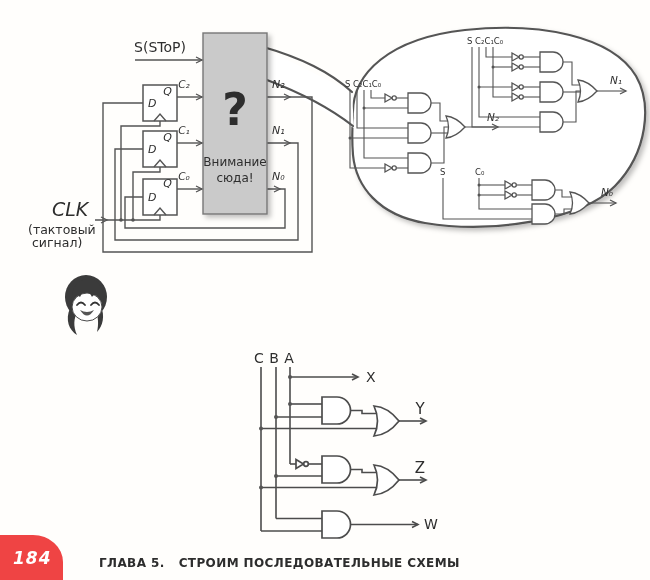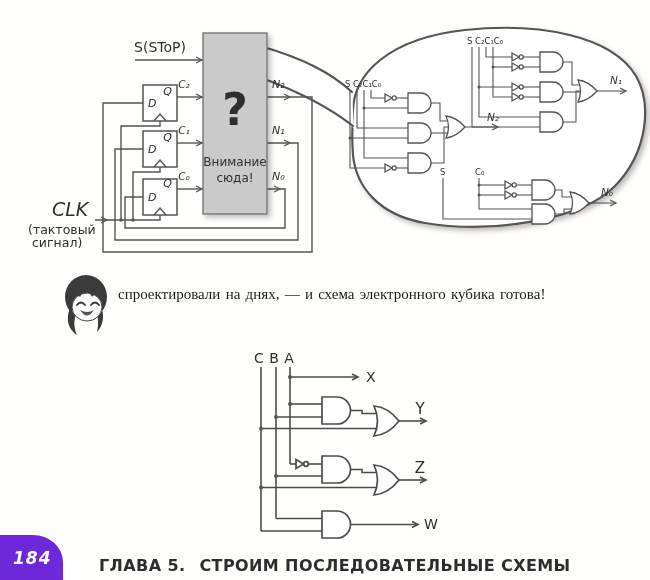--- a/index.html
+++ b/index.html
@@ -26,29 +26,29 @@
   .dialogue-row{position:absolute;left:58px;top:272px;display:flex;align-items:flex-start;}
   .speech{
     width:524px;margin-left:4px;margin-top:12px;
     font-family:"Liberation Serif","DejaVu Serif",serif;
     font-size:15px;line-height:1.45;color:#1b1b1b;word-spacing:1.5px;
   }
   .speech .l1{padding-left:26px;}
 
   .page-badge{
     position:absolute;left:0;top:535px;width:63px;height:45px;
-    background:#6d28d9;border-top-right-radius:30px 27px;
+    background:#ef4444;border-top-right-radius:30px 27px;
     display:flex;align-items:center;padding-left:13px;box-sizing:border-box;
   }
   .page-badge span{
     color:#ffffff;font-weight:bold;font-style:italic;font-size:17px;letter-spacing:1px;
   }
   .footer-text{
     position:absolute;left:99px;top:556px;
-    font-size:16px;font-weight:700;letter-spacing:0.4px;color:#2d2d2d;
+    font-size:12px;font-weight:700;letter-spacing:0.4px;color:#2d2d2d;
   }
   .footer-text .title{margin-left:14px;}
 </style>
 </head>
 <body>
 
 <div class="page">
 
   <svg style="left:0;top:0" width="650" height="270" viewBox="0 0 650 270">
     <defs>
@@ -240,21 +240,20 @@
       <ellipse cx="27" cy="25" rx="21" ry="22" fill="#3b3b3b"></ellipse>
       <path d="M11,36 C6,48 10,58 18,63 C14,54 15,46 18,41 Z" fill="#3b3b3b"></path>
       <path d="M42,34 C46,44 44,54 38,60 C40,52 39,44 37,40 Z" fill="#3b3b3b"></path>
       <ellipse cx="28" cy="35" rx="15" ry="14" fill="#ffffff" stroke="#4a4a4a" stroke-width="1"></ellipse>
       <path d="M13,32 C11,15 20,7 29,7 C39,7 46,15 44,32 C40,23 36,21 33,25 C30,18 24,18 21,25 C18,21 15,25 13,32 Z" fill="#3b3b3b"></path>
       <path d="M18,33 q4,-5 8,0" stroke="#333333" stroke-width="1.8" fill="none" stroke-linecap="round"></path>
       <path d="M32,33 q4,-5 8,0" stroke="#333333" stroke-width="1.8" fill="none" stroke-linecap="round"></path>
       <path d="M21,38 Q28,49 35,38 Q28,42 21,38 Z" fill="#555555"></path>
     </svg>
     <div class="speech">
-      <div class="l2">спроектировали на днях, — и схема электронного кубика готова!</div>
     </div>
   </div>
 
   <svg style="left:225px;top:345px" width="225" height="205" viewBox="225 345 225 205">
     <g class="wire-bold">
       <path d="M261,367 V531"></path>
         <path d="M276,367 V518.5"></path>
         <path d="M290,367 V464"></path>
       <path d="M290,377 H358"></path>
       <path d="M290,404 H322"></path>

